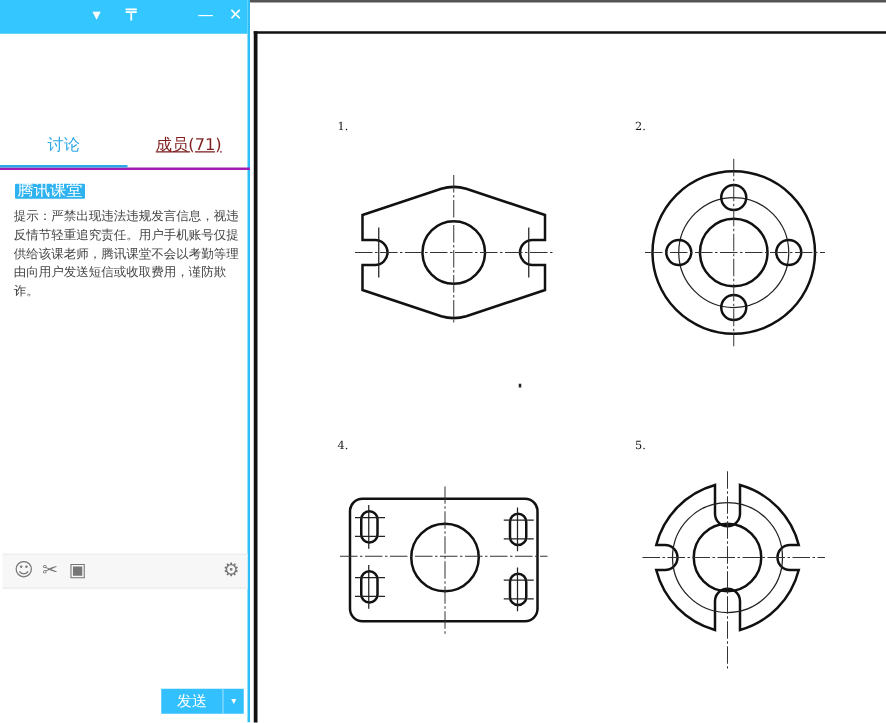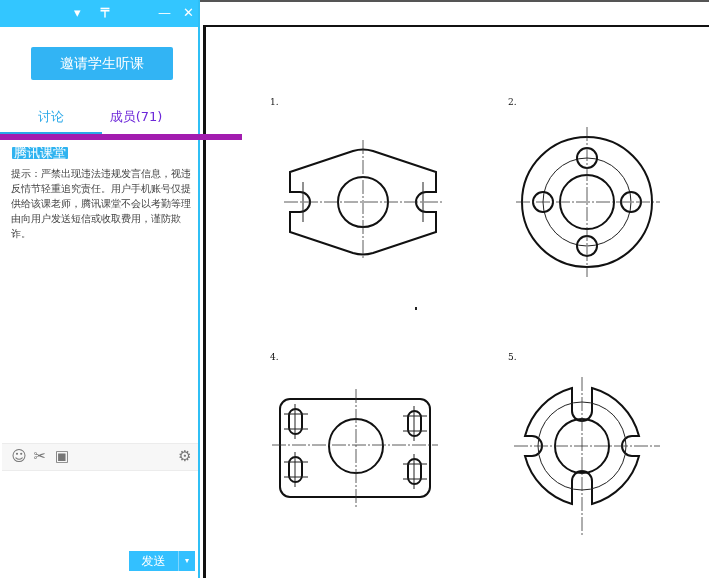--- a/index.html
+++ b/index.html
@@ -8,24 +8,24 @@
     .doc { position:absolute; left:203px; top:25px; width:506px; height:553px; border-left:3px solid #111; border-top:2px solid #111; background:#fff; }
     .doc-title { position:absolute; left:20px; top:42px; font-size:10.5px; color:#111; font-family:"DejaVu Serif", serif; white-space:nowrap; }
     .fig-label { position:absolute; font-size:9px; color:#111; font-family:"DejaVu Serif", serif; }
     .fig { position:absolute; }
     .speck { position:absolute; left:209px; top:280px; width:2px; height:3px; background:#222; }
 
     .panel { position:absolute; left:0; top:0; width:200px; height:578px; background:#fff; border-right:2px solid #2fbff5; box-sizing:border-box; }
     .titlebar { height:27px; background:#33c6ff; position:relative; }
     .tb-icon { position:absolute; top:5px; color:#fff; font-size:13px; line-height:16px; cursor:pointer; }
     .invite-btn { position:absolute; left:31px; top:47px; width:142px; height:33px; background:#32b4f4; border-radius:2px; color:#fff; font-size:14px; text-align:center; line-height:33px; cursor:pointer; }
-    .tabs { position:absolute; left:0; top:104px; width:200px; height:30px; border-bottom:6px solid #a21caf;padding-left:42px; }
+    .tabs { position:absolute; left:0; top:104px; width:200px; height:30px; border-bottom:2px solid #a21caf; }
     .tab { position:absolute; top:0; height:30px; line-height:26px; font-size:13px; text-align:center; cursor:pointer; }
     .tab-discuss { left:0; width:102px; color:#2aa8e8; border-bottom:2px solid #2aa8e8; box-sizing:border-box; }
-    .tab-members { left:87px; width:98px; color:#6d28d9; }
+    .tab-members { left:102px; width:98px; color:#7f1d1d;text-decoration:underline; }
     .badge { position:absolute; left:12px; top:147px; background:#2fb3f0; color:#fff; font-size:13px; padding:0 2px; height:12px; line-height:12px; border-radius:1px; }
     .notice { position:absolute; left:11px; top:166px; width:186px; font-size:10px; line-height:15px; color:#444; }
     .toolbar { position:absolute; left:2px; top:443px; width:196px; height:26px; background:#f7f7f7; border-top:1px solid #ececec; border-bottom:1px solid #ececec; }
     .tool { position:absolute; top:3px; width:18px; height:18px; color:#777; font-size:15px; line-height:18px; text-align:center; cursor:pointer; }
     .input-area { position:absolute; left:2px; top:470px; width:196px; height:75px; }
     .send-btn { position:absolute; left:129px; top:551px; width:49px; height:20px; background:#33c0ff; color:#fff; font-size:12px; text-align:center; line-height:20px; cursor:pointer; }
     .send-drop { position:absolute; left:178px; top:551px; width:17px; height:20px; background:#33c0ff; border-left:1px solid #7fd6ff; box-sizing:border-box; color:#fff; font-size:8px; text-align:center; line-height:20px; cursor:pointer; }
     svg .thick { stroke:#111; stroke-width:2; fill:none; }
     svg .thin { stroke:#222; stroke-width:1; fill:none; }
     svg .center { stroke:#333; stroke-width:0.8; fill:none; stroke-dasharray:14 2 2 2; }
@@ -98,21 +98,20 @@
 </div>
 
 <div class="panel">
   <div class="titlebar">
     <span class="tb-icon" style="left:74px;">▾</span>
     <span class="tb-icon" style="left:100px; font-weight:bold;">〒</span>
     <span class="tb-icon" style="left:158px;">—</span>
     <span class="tb-icon" style="left:183px;">✕</span>
   </div>
 
-  <div class="invite-btn">邀请学生听课</div>
 
   <div class="tabs">
     <div class="tab tab-discuss">讨论</div>
     <div class="tab tab-members">成员(71)</div>
   </div>
 
   <div class="badge">腾讯课堂</div>
   <div class="notice">提示：严禁出现违法违规发言信息，视违反情节轻重追究责任。用户手机账号仅提供给该课老师，腾讯课堂不会以考勤等理由向用户发送短信或收取费用，谨防欺诈。</div>
 
   <div class="toolbar">

